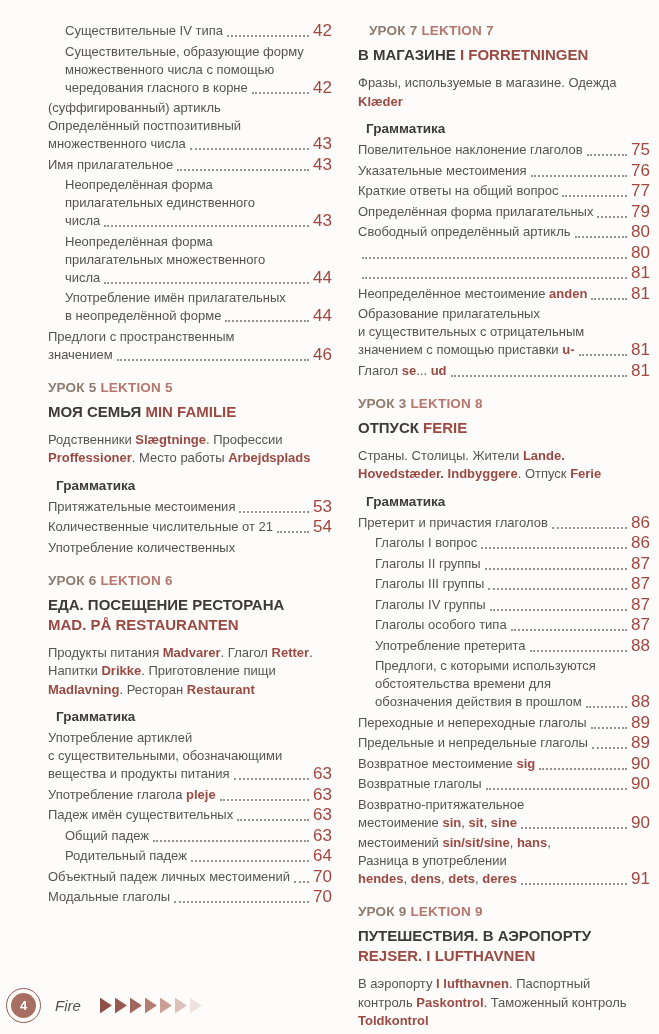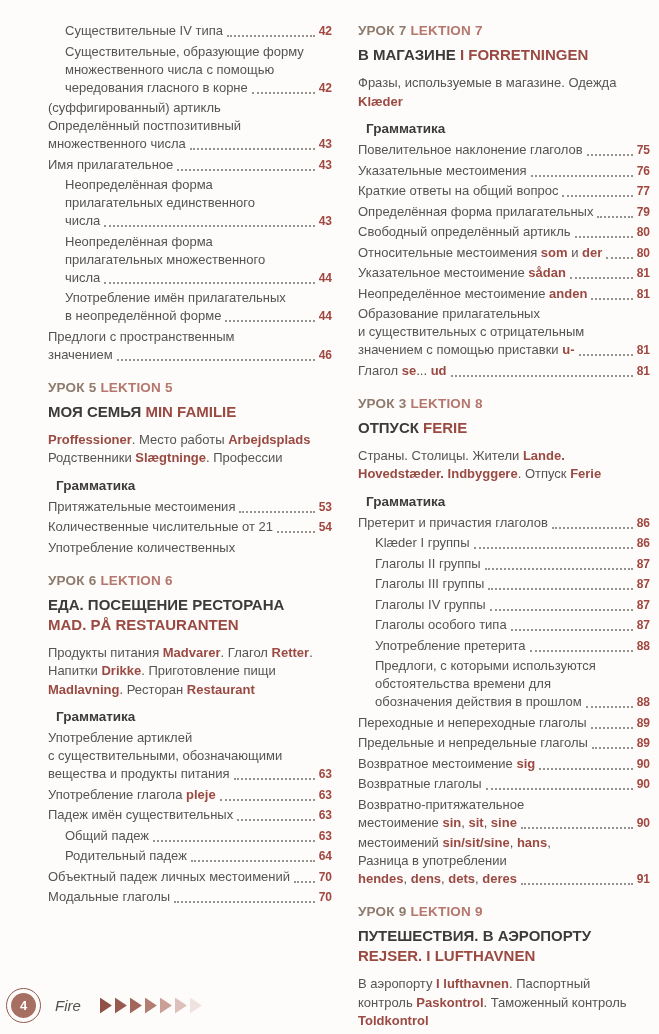--- a/index.html
+++ b/index.html
@@ -11,42 +11,42 @@
     background:#fdfcfa;
     font-family:"Liberation Sans", sans-serif;
     color:var(--body);
   }
   .columns{position:absolute; top:22px; left:48px; display:flex; gap:26px;}
   .col{width:284px;}
   .col.right{width:292px;}
 
   
   .lesson{font-weight:700; font-size:13.5px; line-height:18px; margin:15px 0 5px 0; letter-spacing:.2px;}
-  .col > .lesson:first-child{margin-top:0;}
+  .col > .lesson:first-child{margin-top:0;margin-left:11px;}
   .lesson .lesson-ru{color:var(--lru);}
   .lesson .lesson-da{color:var(--lda);}
 
   
   .title{margin:0 0 9px 0;}
   .title .tline{font-size:15px; line-height:20px; font-weight:700; white-space:nowrap;}
 
   
   .intro{margin:0 0 9px 0;}
   .intro .iline{font-size:13px; line-height:18.5px; white-space:nowrap;}
 
   .subhead{font-weight:700; color:var(--bold); font-size:13.5px; line-height:18px; margin:0 0 3px 8px;}
 
   
   .entry{margin:0 0 2.5px 0;}
   .entry.ind{padding-left:17px;}
   .eline{font-size:13px; line-height:18px; white-space:nowrap;}
   .eline.last{display:flex; align-items:flex-end;}
   .etext{white-space:nowrap;}
   .leader{flex:1 1 auto; min-width:10px; border-bottom:2px dotted #97928d; align-self:flex-end; margin:0 4px 3px 4px;}
-  .pagenum{font-weight:700; color:var(--pn); font-size:12px;}
+  .pagenum{font-weight:400; color:var(--pn); font-size:17px;}
 
   .s-da{font-weight:700; color:var(--da);}
   .s-b{font-weight:700; color:var(--bold);}
 
   
   .footer{position:absolute; left:6px; top:988px; display:flex; align-items:center;}
   .badge{width:33px; height:33px; border:1.5px solid #8d5a4f; border-radius:50%; display:flex; align-items:center; justify-content:center; background:#fdfcfa;}
   .badge-inner{width:25px; height:25px; border-radius:50%; background:#a76e62; color:#fff; font-weight:700; font-size:13px; display:flex; align-items:center; justify-content:center;}
   .fire{font-style:italic; color:#55514e; font-size:15px; margin:0 19px 0 14px;}
   .arrows{display:flex; align-items:center; gap:3px;}
@@ -122,22 +122,22 @@
             <span class="etext"><span>значением</span></span>
             <span class="leader"></span>
             <span class="pagenum">46</span>
           </div>
         </div>
         <div class="lesson"><span class="lesson-ru">УРОК 5 </span><span class="lesson-da">LEKTION 5</span></div>
         <div class="title">
           <div class="tline"><span class="s-b">МОЯ СЕМЬЯ </span><span class="s-da">MIN FAMILIE</span></div>
         </div>
         <div class="intro">
+          <div class="iline"><span>Родственники </span><span class="s-da">Slægtninge</span><span>. Профессии</span></div>
           <div class="iline"><span class="s-da">Proffessioner</span><span>. Место работы </span><span class="s-da">Arbejdsplads</span></div>
-          <div class="iline"><span>Родственники </span><span class="s-da">Slægtninge</span><span>. Профессии</span></div>
         </div>
         <div class="subhead">Грамматика</div>
         <div class="entry">
           <div class="eline last">
             <span class="etext"><span>Притяжательные местоимения</span></span>
             <span class="leader"></span>
             <span class="pagenum">53</span>
           </div>
         </div>
         <div class="entry">
@@ -253,28 +253,26 @@
         </div>
         <div class="entry">
           <div class="eline last">
             <span class="etext"><span>Свободный определённый артикль</span></span>
             <span class="leader"></span>
             <span class="pagenum">80</span>
           </div>
         </div>
         <div class="entry">
           <div class="eline last">
-            <span class="etext"><span>Относительные местоимения </span><span class="s-da">som</span><span> и </span><span class="s-da">der</span></span>
             <span class="leader"></span>
             <span class="pagenum">80</span>
           </div>
         </div>
         <div class="entry">
           <div class="eline last">
-            <span class="etext"><span>Указательное местоимение </span><span class="s-da">sådan</span></span>
             <span class="leader"></span>
             <span class="pagenum">81</span>
           </div>
         </div>
         <div class="entry">
           <div class="eline last">
             <span class="etext"><span>Неопределённое местоимение </span><span class="s-da">anden</span></span>
             <span class="leader"></span>
             <span class="pagenum">81</span>
           </div>
@@ -306,21 +304,21 @@
         <div class="subhead">Грамматика</div>
         <div class="entry">
           <div class="eline last">
             <span class="etext"><span>Претерит и причастия глаголов</span></span>
             <span class="leader"></span>
             <span class="pagenum">86</span>
           </div>
         </div>
         <div class="entry ind">
           <div class="eline last">
-            <span class="etext"><span>Klæder I группы</span></span>
+            <span class="etext"><span>Глаголы I вопрос</span></span>
             <span class="leader"></span>
             <span class="pagenum">86</span>
           </div>
         </div>
         <div class="entry ind">
           <div class="eline last">
             <span class="etext"><span>Глаголы II группы</span></span>
             <span class="leader"></span>
             <span class="pagenum">87</span>
           </div>

